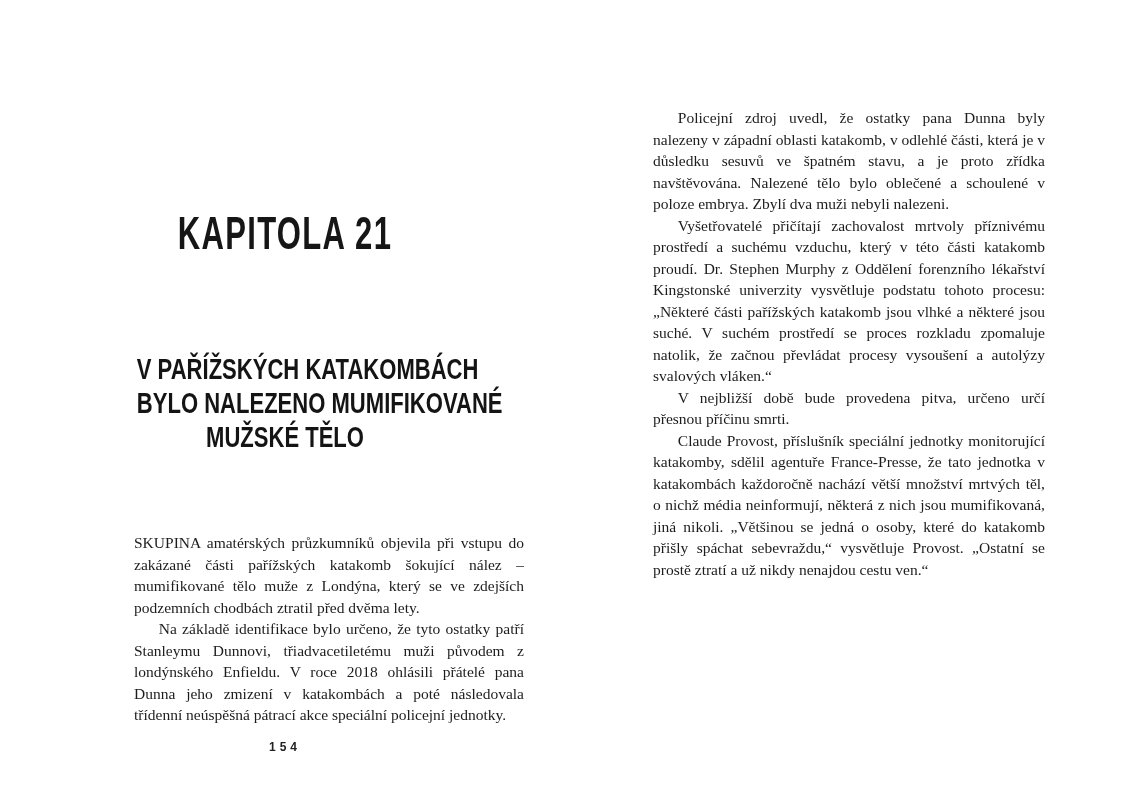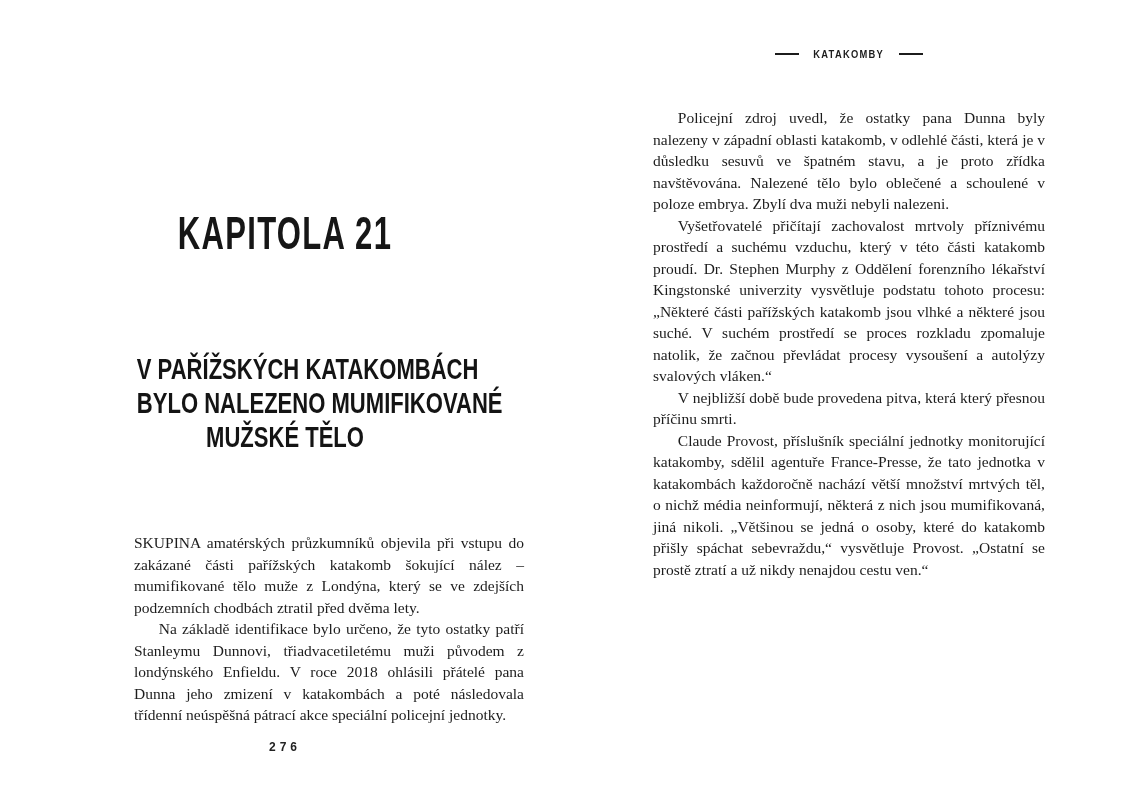--- a/index.html
+++ b/index.html
@@ -159,32 +159,27 @@
       <span>V PAŘÍŽSKÝCH KATAKOMBÁCH</span><br>
       <span>BYLO NALEZENO MUMIFIKOVANÉ</span><br>
       <span>MUŽSKÉ TĚLO</span>
     </div>
 
     <div class="left-body">
       <p class="para no-indent">SKUPINA amatérských průzkumníků objevila při vstupu do zakázané části pařížských katakomb šokující nález – mumifikované tělo muže z Londýna, který se ve zdejších podzemních chodbách ztratil před dvěma lety.</p>
       <p class="para">Na základě identifikace bylo určeno, že tyto ostatky patří Stanleymu Dunnovi, třiadvacetiletému muži původem z londýnského Enfieldu. V roce 2018 ohlásili přátelé pana Dunna jeho zmizení v katakombách a poté následovala třídenní neúspěšná pátrací akce speciální policejní jednotky.</p>
     </div>
 
-    <div class="page-number">276</div>
+    <div class="page-number">154</div>
   </div>
 
   <div class="right-page">
 
-    <div class="running-header">
-      <span class="rule"></span>
-      <span class="header-label">KATAKOMBY</span>
-      <span class="rule"></span>
-    </div>
 
     <div class="right-body">
       <p class="para">Policejní zdroj uvedl, že ostatky pana Dunna byly nalezeny v západní oblasti katakomb, v odlehlé části, která je v důsledku sesuvů ve špatném stavu, a je proto zřídka navštěvována. Nalezené tělo bylo oblečené a schoulené v poloze embrya. Zbylí dva muži nebyli nalezeni.</p>
       <p class="para">Vyšetřovatelé přičítají zachovalost mrtvoly příznivému prostředí a suchému vzduchu, který v této části katakomb proudí. Dr. Stephen Murphy z Oddělení forenzního lékařství Kingstonské univerzity vysvětluje podstatu tohoto procesu: „Některé části pařížských katakomb jsou vlhké a některé jsou suché. V suchém prostředí se proces rozkladu zpomaluje natolik, že začnou převládat procesy vysoušení a autolýzy svalových vláken.“</p>
-      <p class="para">V nejbližší době bude provedena pitva, která který přesnou příčinu smrti.</p>
+      <p class="para">V nejbližší době bude provedena pitva, určeno určí přesnou příčinu smrti.</p>
       <p class="para">Claude Provost, příslušník speciální jednotky monitorující katakomby, sdělil agentuře France-Presse, že tato jednotka v katakombách každoročně nachází větší množství mrtvých těl, o nichž média neinformují, některá z nich jsou mumifikovaná, jiná nikoli. „Většinou se jedná o osoby, které do katakomb přišly spáchat sebevraždu,“ vysvětluje Provost. „Ostatní se prostě ztratí a už nikdy nenajdou cestu ven.“</p>
     </div>
   </div>
 
 </div>
 
 </body></html>

